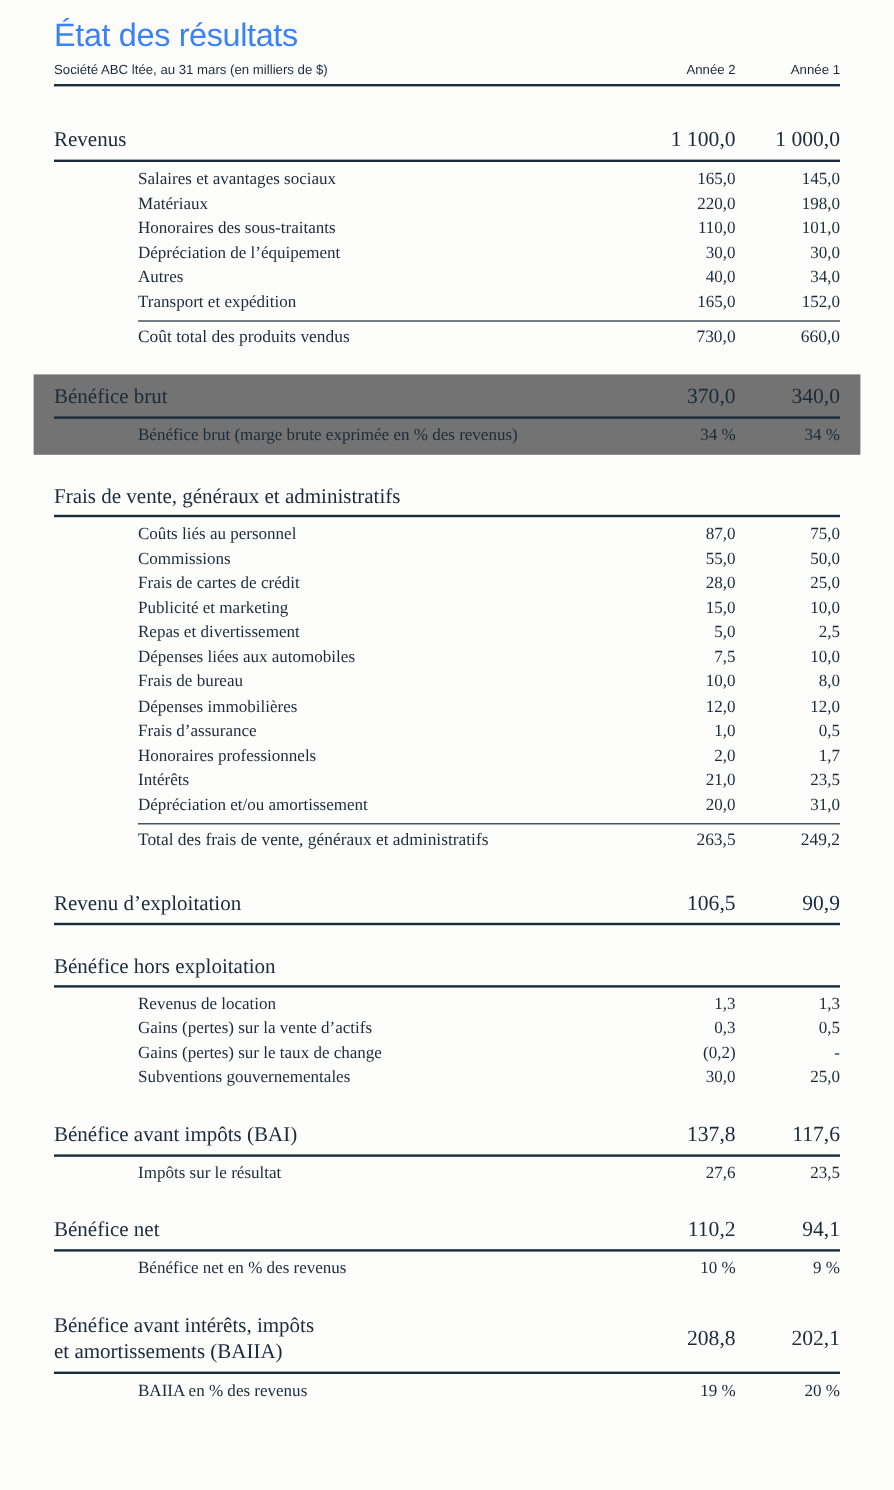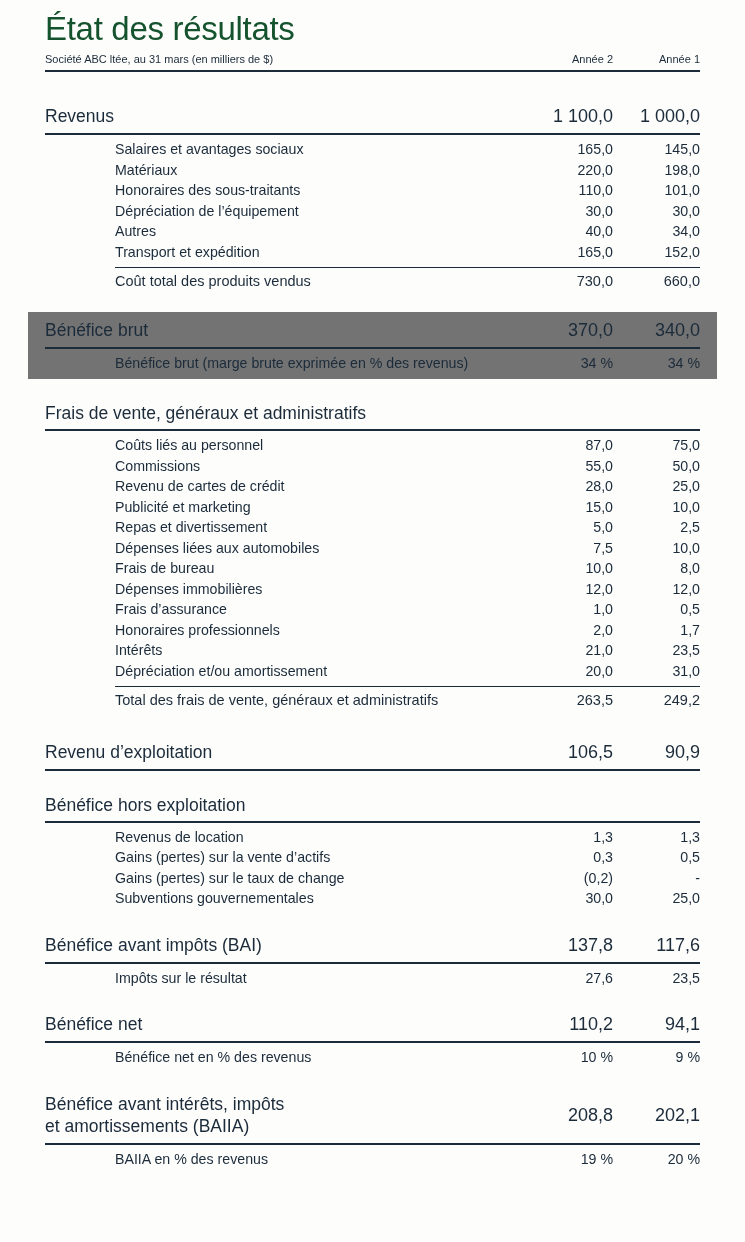--- a/index.html
+++ b/index.html
@@ -5,41 +5,41 @@
   * { margin:0; padding:0; box-sizing:border-box; }
   html,body { width:745px; height:1242px; }
   body {
     background:#fdfdfc;
     font-family:"Liberation Sans", sans-serif;
     color:#1b2b3a;
     padding:14px 45px 0 45px;
     overflow:hidden;
   }
   .title {
-    font-size:33px;
+    font-size:27px;
     line-height:30px;
     font-weight:400;
     letter-spacing:-0.3px;
-    color:#14532d;
+    color:#3b82f6;
   }
   .subhead {
     display:flex;
     align-items:flex-end;
     margin-top:6px;
     padding-bottom:2px;
     border-bottom:2.5px solid #1b2b3a;
     font-size:11px;
     line-height:18px;
   }
   .subhead .subtitle { flex:1; }
   .col-h { text-align:right; }
   .w2 { width:90px; }
   .w1 { width:87px; }
 
-  .row { display:flex; align-items:baseline; }
+  .row { display:flex; align-items:baseline;font-family:Liberation Serif, serif; }
   .row .label { flex:1; }
   .row .val { text-align:right; font-size:14.5px; }
 
   .major { font-size:17.5px; line-height:22px; padding:1px 0 6px; }
   .major .val { font-size:18px; }
   .heading { font-size:17.5px; line-height:21px; padding-bottom:5px; }
   .detail { font-size:14.2px; line-height:16.5px; padding:2px 0; }
   .detail .label { padding-left:70px; }
   .detail .val { font-size:14.2px; }
   .total { font-size:14.5px; line-height:16.5px; padding:5px 0 7px; }
@@ -137,21 +137,21 @@
       <span class="label">Coûts liés au personnel</span>
       <span class="val w2">87,0</span>
       <span class="val w1">75,0</span>
     </div>
     <div class="row detail">
       <span class="label">Commissions</span>
       <span class="val w2">55,0</span>
       <span class="val w1">50,0</span>
     </div>
     <div class="row detail">
-      <span class="label">Revenu de cartes de crédit</span>
+      <span class="label">Frais de cartes de crédit</span>
       <span class="val w2">28,0</span>
       <span class="val w1">25,0</span>
     </div>
     <div class="row detail">
       <span class="label">Publicité et marketing</span>
       <span class="val w2">15,0</span>
       <span class="val w1">10,0</span>
     </div>
     <div class="row detail">
       <span class="label">Repas et divertissement</span>

